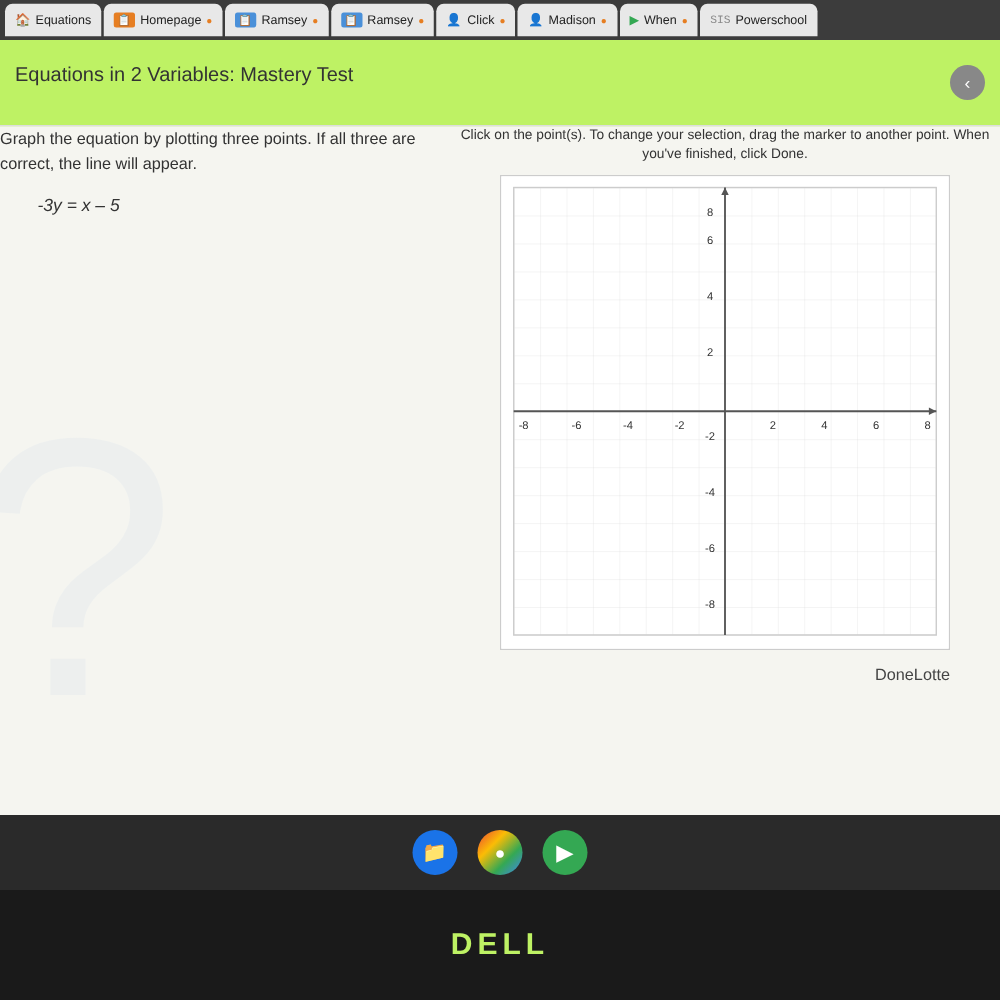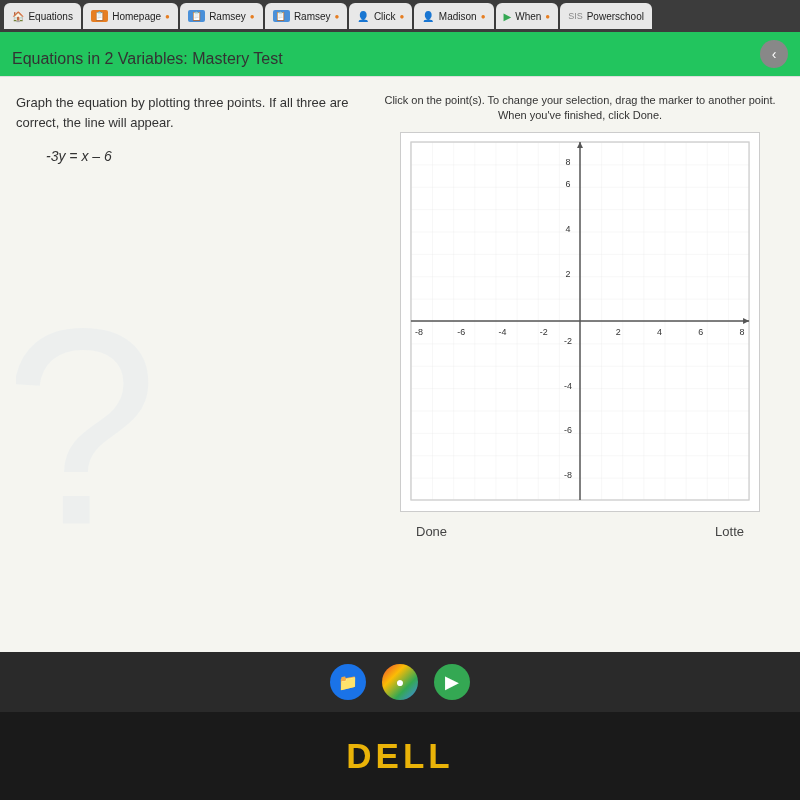--- a/index.html
+++ b/index.html
@@ -39,24 +39,24 @@
     
     #browser-content {
       background: #f5f5f0;
       height: 620px;
       position: relative;
       overflow: hidden;
     }
 
     
     #page-header {
-      background: #22c55e;
-      padding: 8px 12px;
-      display: flex;
-      align-items: flex-end;
+      background: #bef264;
+      padding: 20px 12px;
+      display: flex;
+      align-items: flex-start;
       justify-content: space-between;
       border-bottom: 1px solid #ddd;
     }
 
     #page-title {
       font-size: 16px;
       color: #333;
       font-weight: normal;
     }
 
@@ -70,21 +70,20 @@
       font-size: 14px;
       cursor: pointer;
       display: flex;
       align-items: center;
       justify-content: center;
     }
 
     
     #main-content {
       display: flex;
-      padding: 16px;
       gap: 20px;
       position: relative;
       height: 570px;
     }
 
     
     #left-panel {
       width: 340px;
       position: relative;
       flex-shrink: 0;
@@ -145,21 +144,21 @@
     }
 
     #graph-svg {
       width: 100%;
       height: 100%;
     }
 
     
     #graph-buttons {
       display: flex;
-      justify-content: space-between;
+      justify-content: flex-end;
       padding: 8px 40px;
       margin-top: 4px;
     }
 
     .graph-btn {
       background: none;
       border: none;
       font-size: 13px;
       color: #444;
       cursor: pointer;
@@ -188,22 +187,22 @@
     
     #monitor-label {
       background: #1a1a1a;
       height: 88px;
       display: flex;
       align-items: center;
       justify-content: center;
     }
 
     #dell-text {
-      color: #eab308;
-      font-size: 35px;
+      color: #bef264;
+      font-size: 24px;
       font-weight: bold;
       letter-spacing: 4px;
       text-align: right;
     }
 
     
     .q-mark-bg {
       font-size: 260px;
       fill: #5b8dd9;
       opacity: 0.25;
@@ -241,21 +240,21 @@
     <span style="font-size:10px;">👤</span>
     <span>Madison</span>
     <span style="color:#e67e22;font-size:8px;">●</span>
   </div>
   <div class="tab">
     <span style="color:#34a853;font-size:10px;">▶</span>
     <span>When</span>
     <span style="color:#e67e22;font-size:8px;">●</span>
   </div>
   <div class="tab">
-    <span style="font-size:9px;color:#888;">SIS</span>
+    <span style="font-size:9px;color:#888;font-family:Liberation Mono, monospace;">SIS</span>
     <span>Powerschool</span>
   </div>
 </div>
 
 <div id="browser-content">
 
   <div id="page-header">
     <span id="page-title">Equations in 2 Variables: Mastery Test</span>
     <button id="back-button">‹</button>
   </div>
@@ -263,21 +262,21 @@
   <div id="main-content">
 
     <div id="left-panel">
 
       <svg id="question-bg" viewBox="0 0 300 500" xmlns="http://www.w3.org/2000/svg">
         <text x="-20" y="400" class="q-mark-bg" font-family="Arial" font-size="420" fill="#5b8dd9" opacity="0.2">?</text>
       </svg>
 
       <div id="left-content">
         <p id="instruction-text">Graph the equation by plotting three points. If all three are correct, the line will appear.</p>
-        <p id="equation-display">-3y = x – 6</p>
+        <p id="equation-display">-3y = x – 5</p>
       </div>
     </div>
 
     <div id="right-panel">
       <p id="click-instruction">Click on the point(s). To change your selection, drag the marker to another point. When you've finished, click Done.</p>
 
       <div id="grid-container">
         <svg id="graph-svg" viewBox="0 0 360 380" xmlns="http://www.w3.org/2000/svg">
 
           <rect width="360" height="380" fill="white"></rect>

